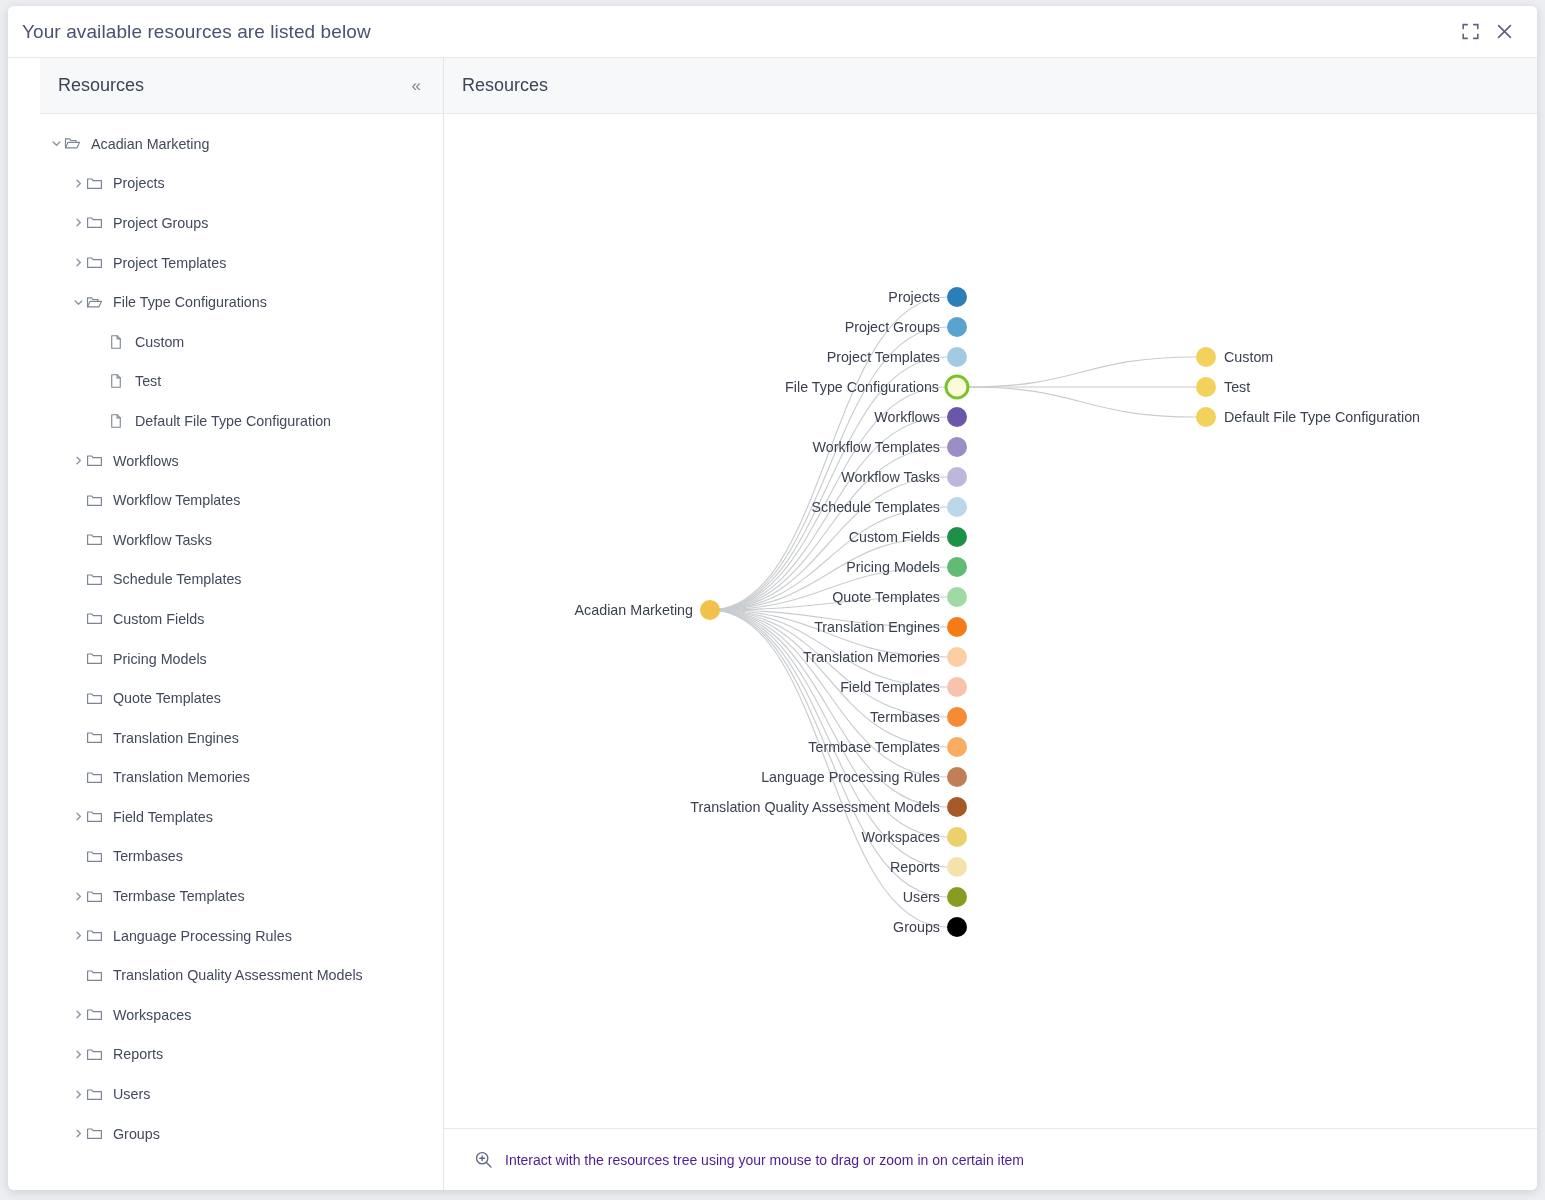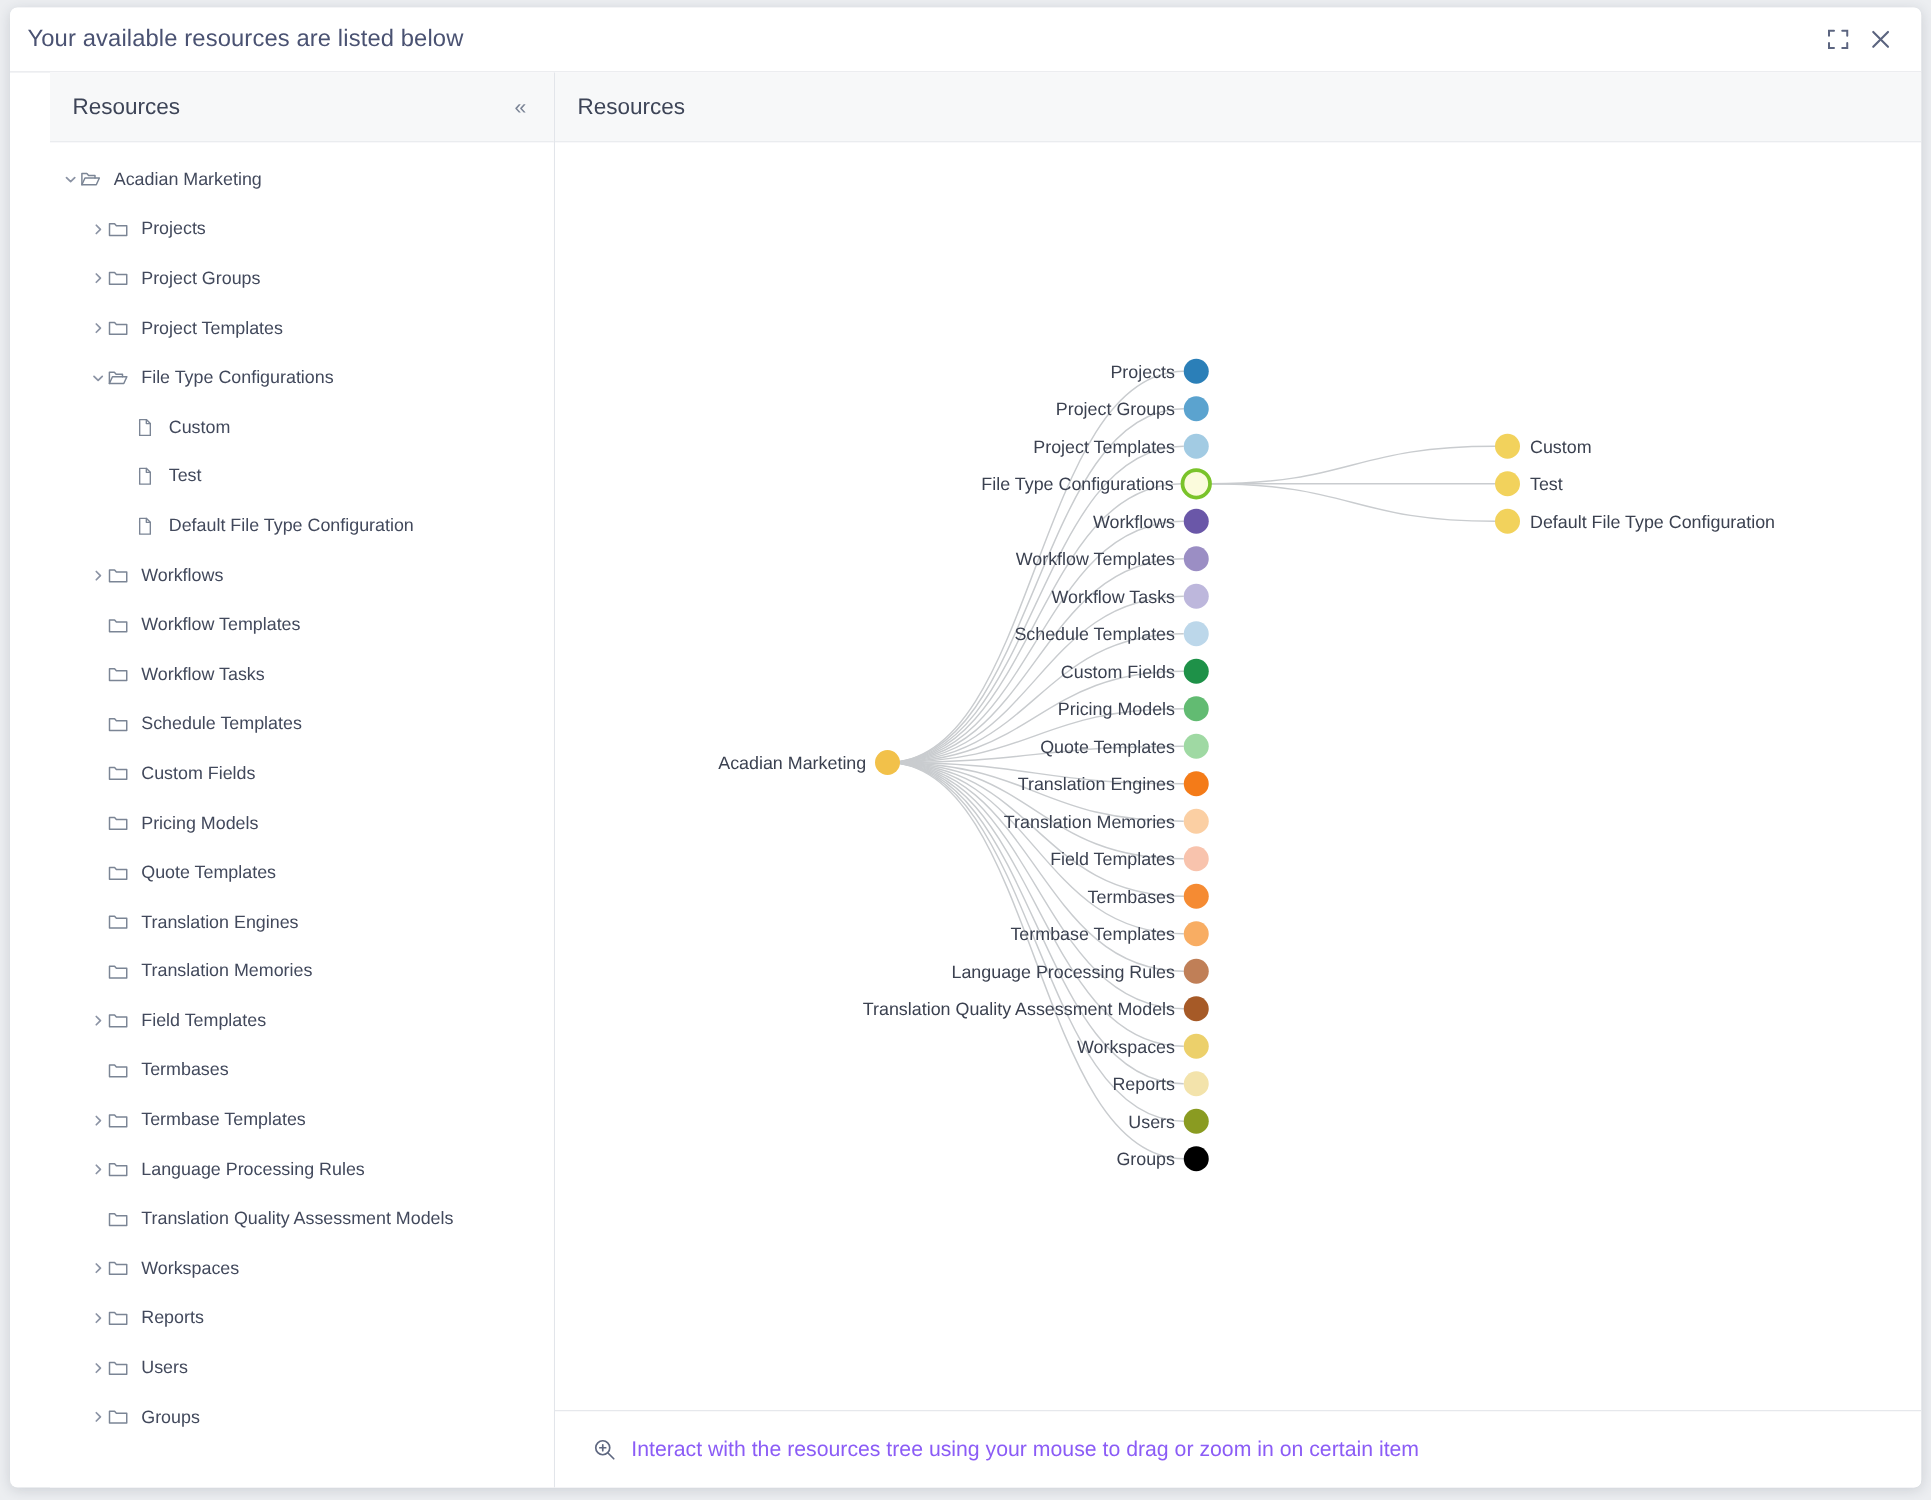--- a/index.html
+++ b/index.html
@@ -154,22 +154,22 @@
     box-sizing: border-box;
     background: #fff;
   }
   .footerbar .fi {
     color: #5e6780;
     margin-right: 12px;
     display: flex;
     align-items: center;
   }
   .footerbar .ftext {
-    font-size: 17px;
-    color: #8b5cf6;
+    font-size: 14px;
+    color: #4c1d95;
   }
   .node-label {
     font-family: "Liberation Sans", sans-serif;
     font-size: 14.3px;
     fill: #3b4150;
   }
 </style>
 </head>
 <body>
 

